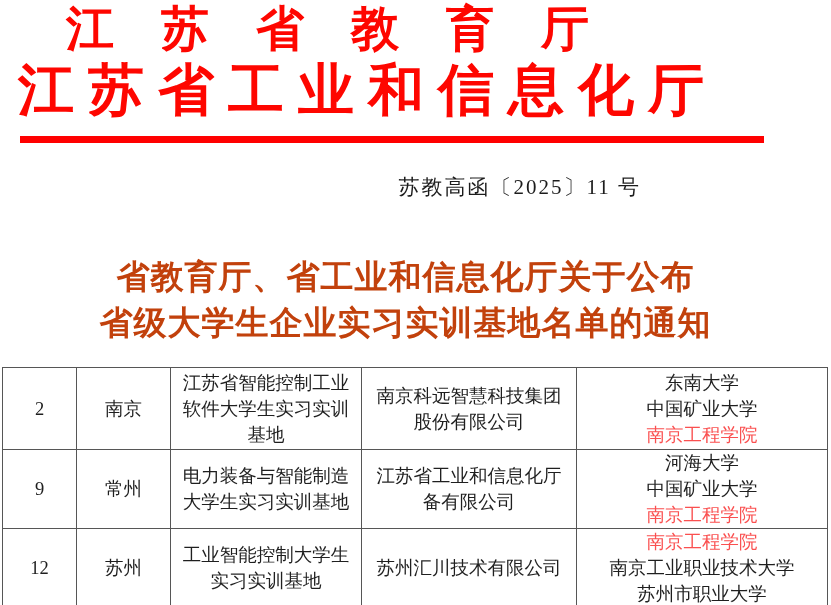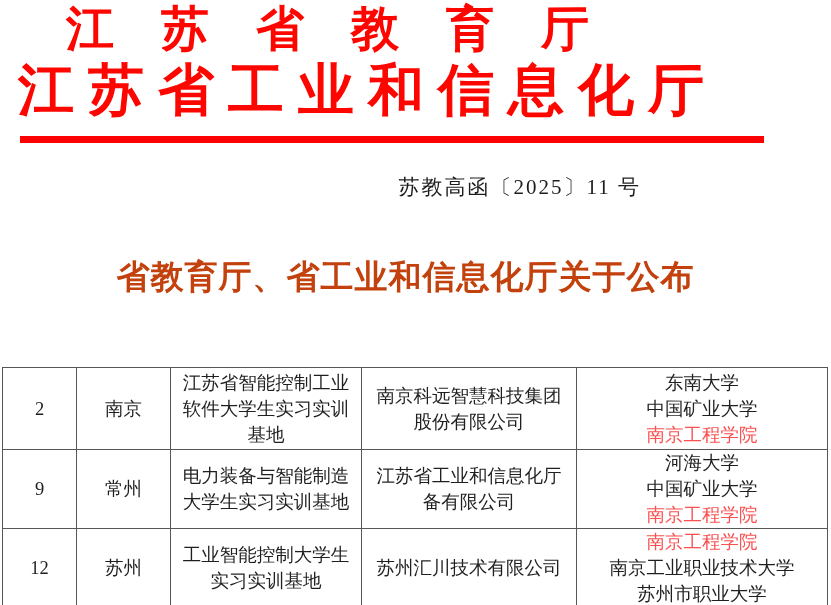--- a/index.html
+++ b/index.html
@@ -61,20 +61,21 @@
   <div class="hdr-line1">江苏省教育厅</div>
 
   <div class="hdr-line2">江苏省工业和信息化厅</div>
 
   <div class="red-rule"></div>
 
   <div class="doc-number">苏教高函〔2025〕11 号</div>
 
   <div class="notice-title">
     <div>省教育厅、省工业和信息化厅关于公布</div>
+    <div>省级大学生企业实习实训基地名单的通知</div>
   </div>
 
   <table class="base-table">
     <colgroup>
       <col class="c1">
         <col class="c2">
         <col class="c3">
         <col class="c4">
         <col class="c5">
     </colgroup>

